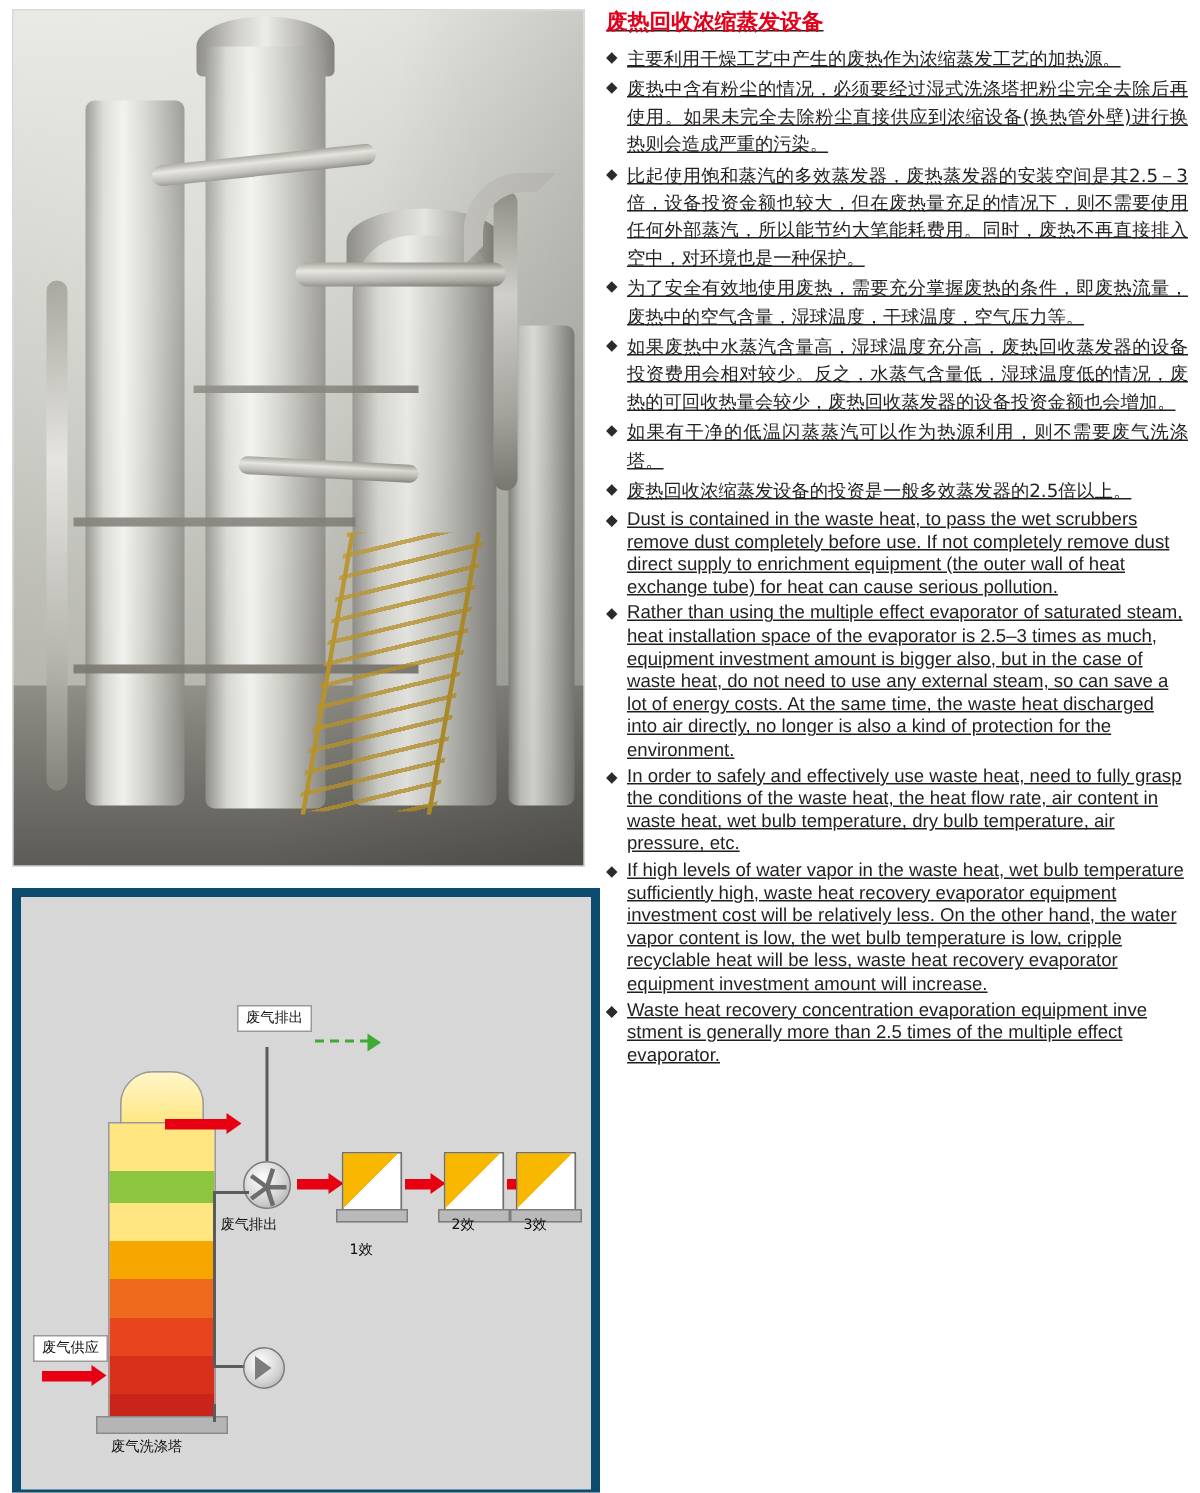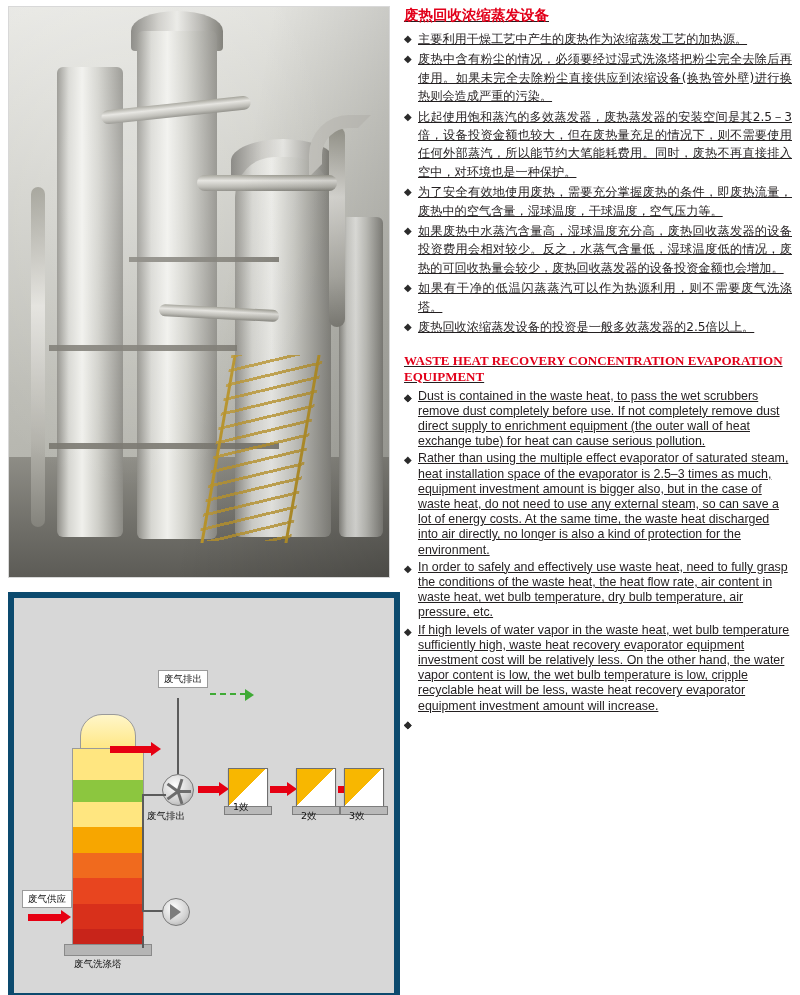--- a/index.html
+++ b/index.html
@@ -358,21 +358,21 @@
       <div class="dg-arrow-red" style="left:14px; top:316px; width:34px;"></div>
 
       <div class="dg-arrow-red" style="left:96px; top:148px; width:42px;"></div>
 
       <div class="dg-arrow-red" style="left:184px; top:188px; width:22px;"></div>
 
       <div class="dg-eff" style="left:214px; top:170px;">
           <div class="hatch"></div>
         </div>
       <div class="dg-effbase" style="left:210px; top:208px;"></div>
-      <div class="dg-label" style="left:219px; top:203px;">1效</div>
+      <div class="dg-label" style="left:219px; top:229px;">1效</div>
 
       <div class="dg-arrow-red" style="left:256px; top:188px; width:18px;"></div>
 
       <div class="dg-eff" style="left:282px; top:170px;">
           <div class="hatch"></div>
         </div>
       <div class="dg-effbase" style="left:278px; top:208px;"></div>
       <div class="dg-label" style="left:287px; top:212px;">2效</div>
 
       <div class="dg-arrow-red" style="left:324px; top:188px; width:16px;"></div>
@@ -401,27 +401,26 @@
     <ul class="bullets cn-list">
       <li><span class="dot">◆</span><span>主要利用干燥工艺中产生的废热作为浓缩蒸发工艺的加热源。</span></li>
       <li><span class="dot">◆</span><span>废热中含有粉尘的情况，必须要经过湿式洗涤塔把粉尘完全去除后再使用。如果未完全去除粉尘直接供应到浓缩设备(换热管外壁)进行换热则会造成严重的污染。</span></li>
       <li><span class="dot">◆</span><span>比起使用饱和蒸汽的多效蒸发器，废热蒸发器的安装空间是其2.5－3倍，设备投资金额也较大，但在废热量充足的情况下，则不需要使用任何外部蒸汽，所以能节约大笔能耗费用。同时，废热不再直接排入空中，对环境也是一种保护。</span></li>
       <li><span class="dot">◆</span><span>为了安全有效地使用废热，需要充分掌握废热的条件，即废热流量，废热中的空气含量，湿球温度，干球温度，空气压力等。</span></li>
       <li><span class="dot">◆</span><span>如果废热中水蒸汽含量高，湿球温度充分高，废热回收蒸发器的设备投资费用会相对较少。反之，水蒸气含量低，湿球温度低的情况，废热的可回收热量会较少，废热回收蒸发器的设备投资金额也会增加。</span></li>
       <li><span class="dot">◆</span><span>如果有干净的低温闪蒸蒸汽可以作为热源利用，则不需要废气洗涤塔。</span></li>
       <li><span class="dot">◆</span><span>废热回收浓缩蒸发设备的投资是一般多效蒸发器的2.5倍以上。</span></li>
     </ul>
 
-    <h2 class="en-title">WASTE HEAT RECOVERY CONCENTRATION EVAPORATION EQUIPMENT</h2>
 
     <ul class="bullets en-list">
       <li><span class="dot">◆</span></li>
       <li><span class="dot">◆</span><span>Dust is contained in the waste heat, to pass the wet scrubbers remove dust completely before use. If not completely remove dust direct supply to enrichment equipment (the outer wall of heat exchange tube) for heat can cause serious pollution.</span></li>
       <li><span class="dot">◆</span><span>Rather than using the multiple effect evaporator of saturated steam, heat installation space of the evaporator is 2.5–3 times as much, equipment investment amount is bigger also,  but in the case of waste heat, do not need to use any external steam, so can save a lot of energy costs. At the same time, the waste heat discharged into air directly, no longer is also a kind of protection for the environment.</span></li>
       <li><span class="dot">◆</span><span>In order to safely and effectively use waste heat, need to fully grasp the conditions of the waste heat, the heat flow rate, air content in waste heat, wet bulb temperature, dry bulb temperature, air pressure, etc.</span></li>
       <li><span class="dot">◆</span><span>If high levels of water vapor in the waste heat, wet bulb temperature sufficiently high,  waste heat recovery evaporator equipment investment cost will be relatively less. On the other hand, the water vapor content is low, the wet bulb temperature is low, cripple recyclable heat will be less, waste heat recovery evaporator equipment investment amount will increase.</span></li>
       <li><span class="dot">◆</span></li>
-      <li><span class="dot">◆</span></li>
+      <li><span class="dot">◆</span><span>Waste heat recovery concentration evaporation equipment inve stment is generally more than 2.5 times of the multiple effect evaporator.</span></li>
     </ul>
 
   </div>
 
 </div>
 
 </body></html>

